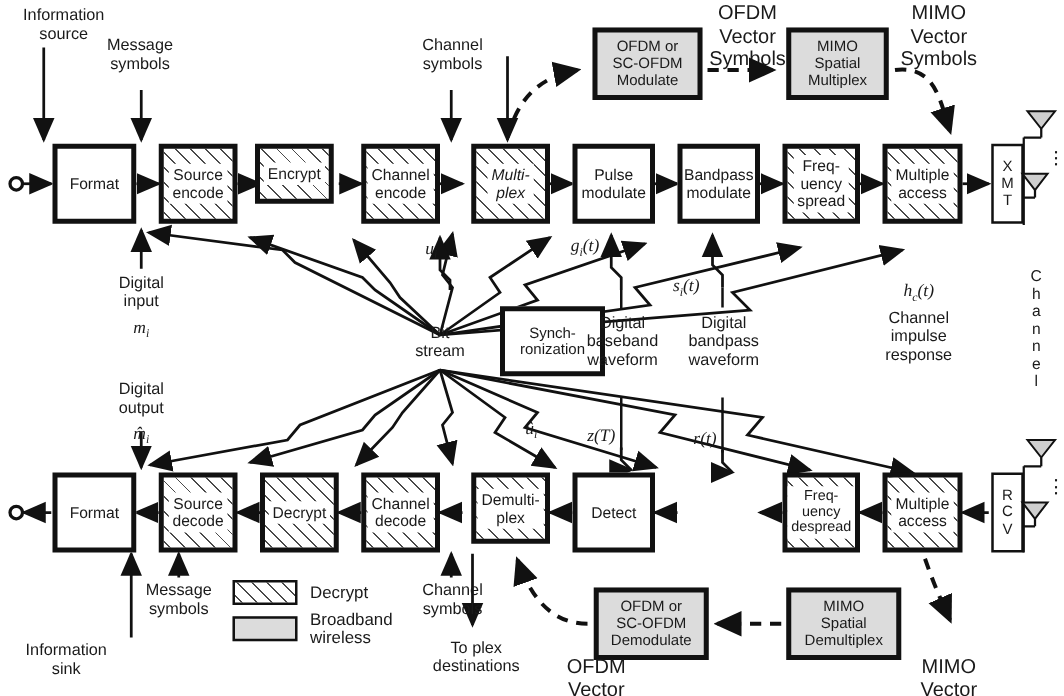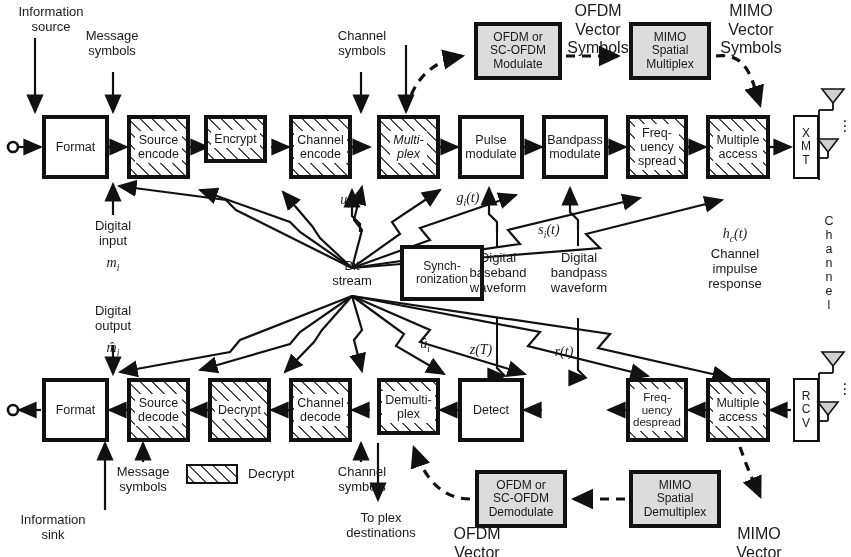--- a/index.html
+++ b/index.html
@@ -373,15 +373,20 @@
 
   <div class="lbl small" style="left:726px;top:525px;width:66px;white-space:pre-line;">MIMO
 Vector
 Symbols</div>
 
   <div id="legend">
     <div class="lgrow">
       <div class="lgsw hatch"></div>
       <div class="lgtxt">Decrypt</div>
     </div>
+    <div class="lgrow">
+      <div class="lgsw gray"></div>
+      <div class="lgtxt" style="white-space:pre-line;line-height:1.05;">Broadband
+wireless</div>
+    </div>
   </div>
 
 </div>
 
 </body></html>

